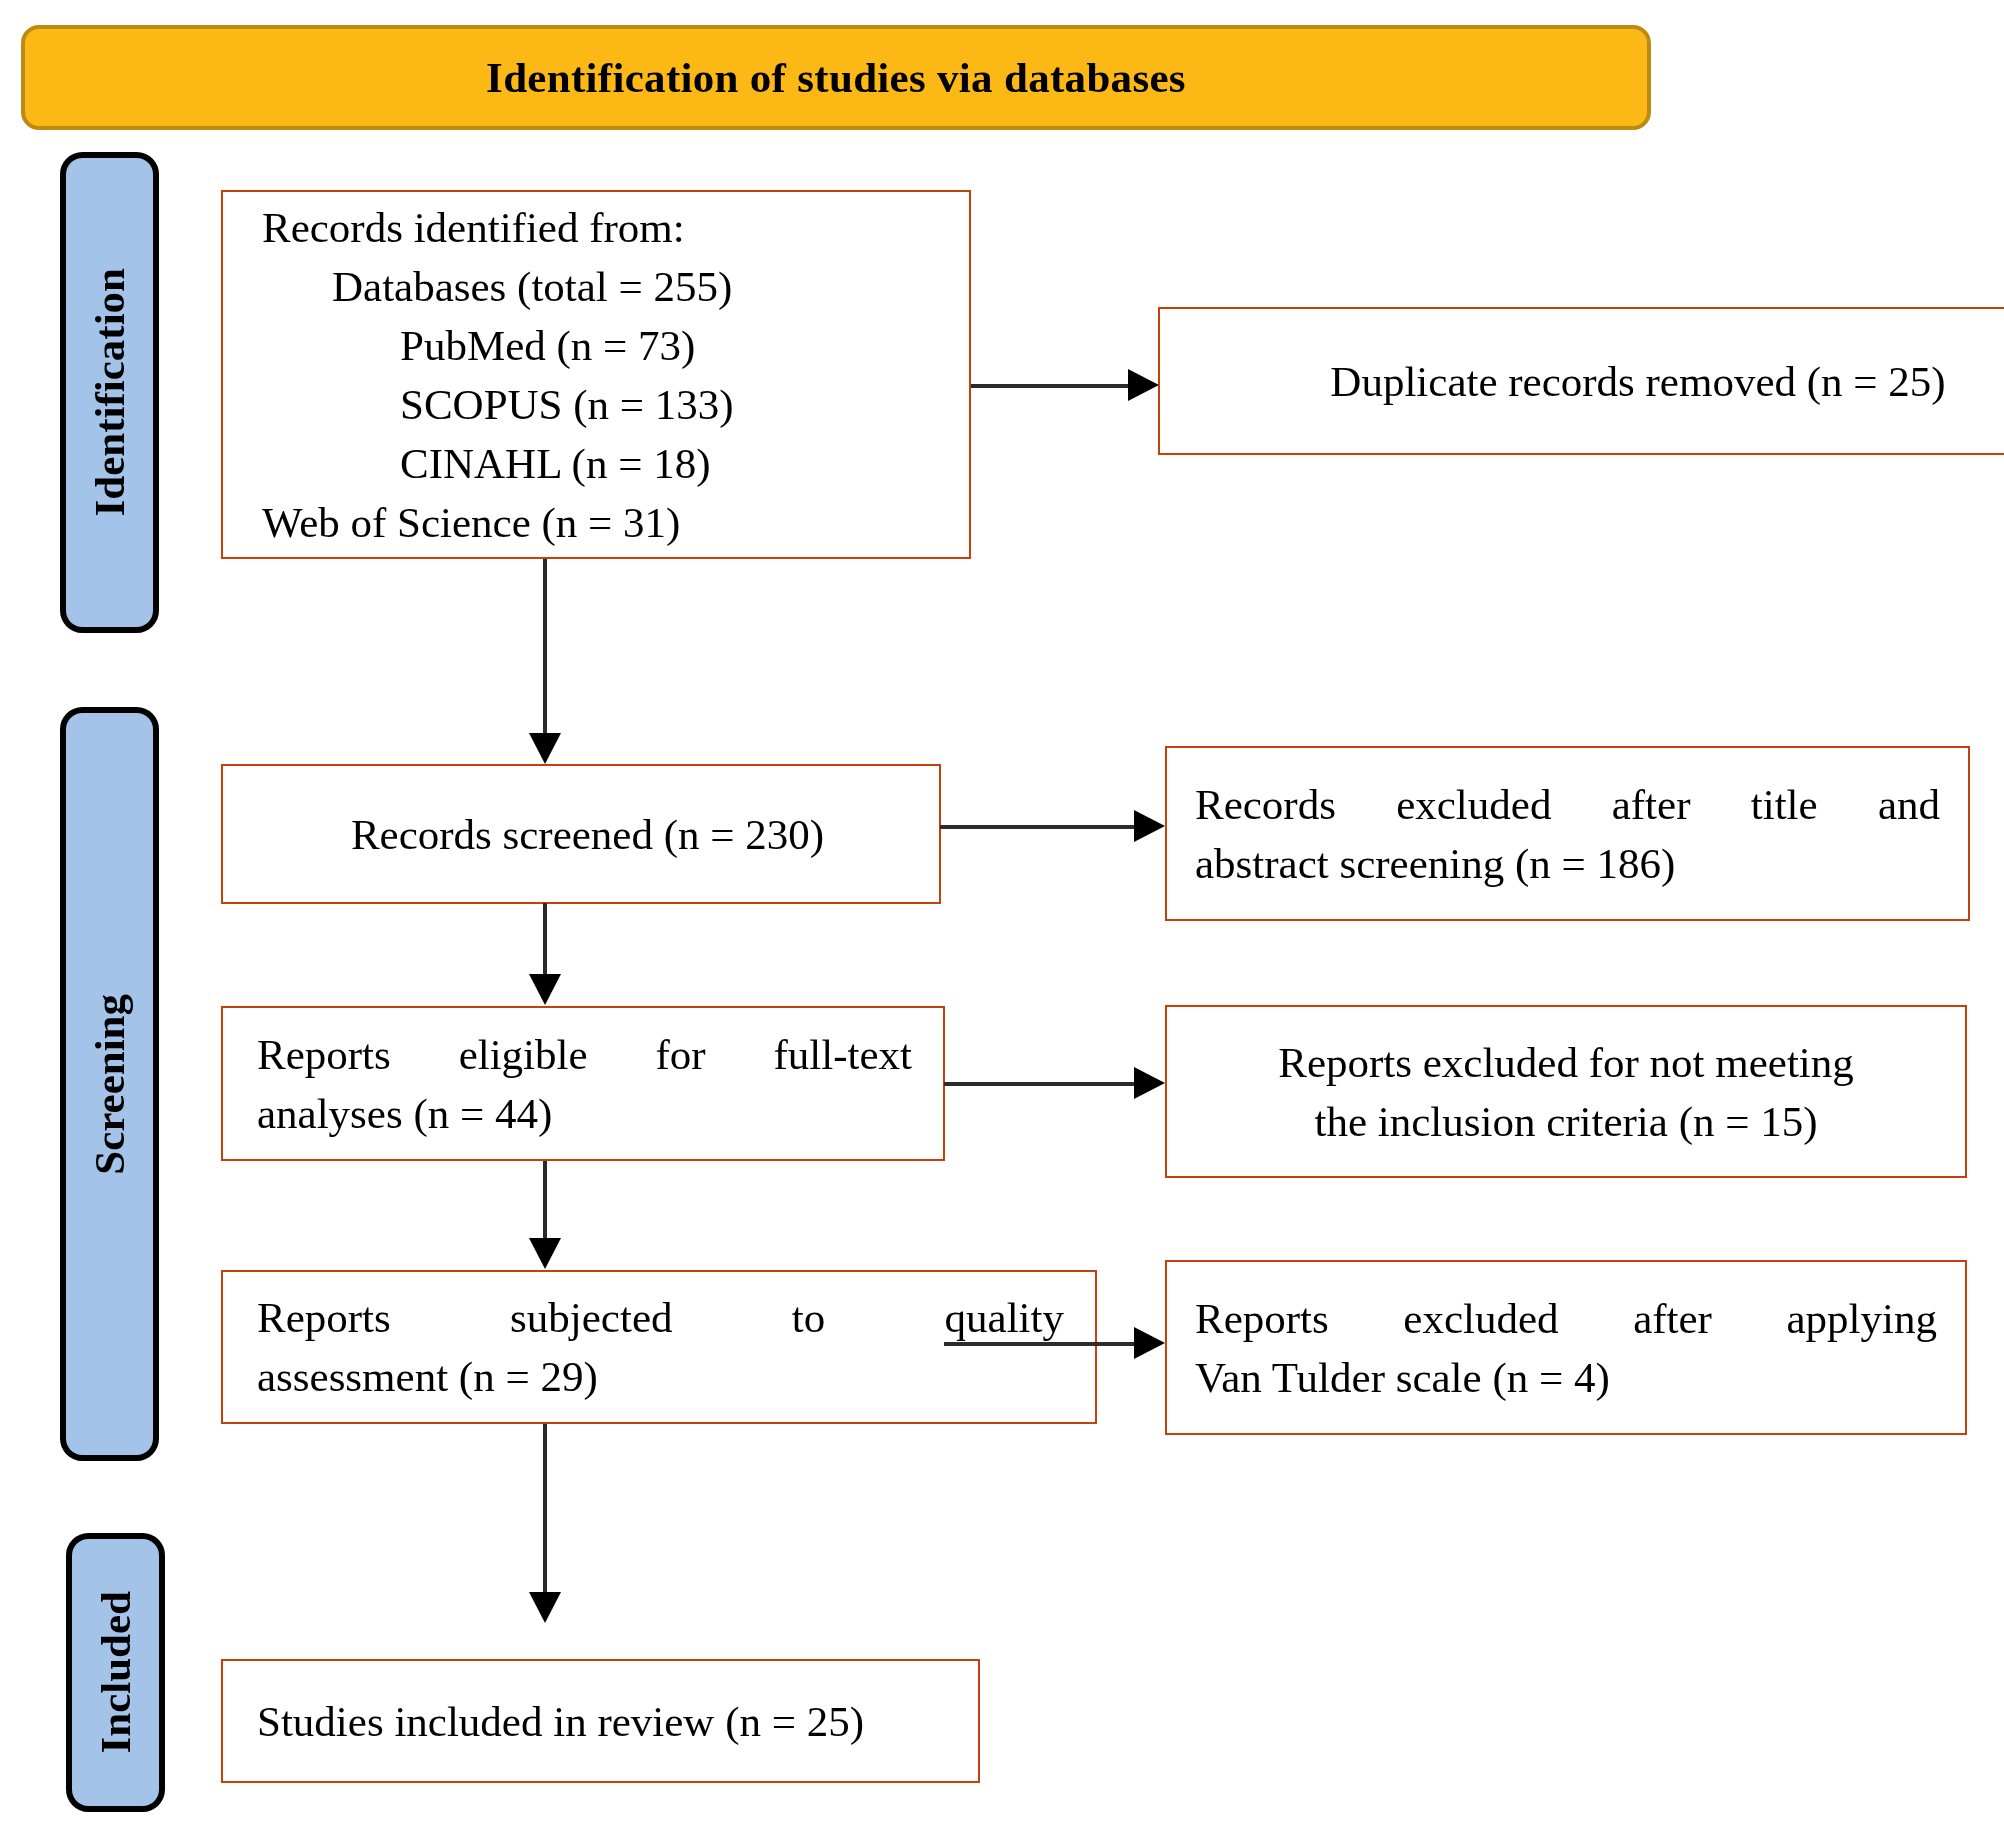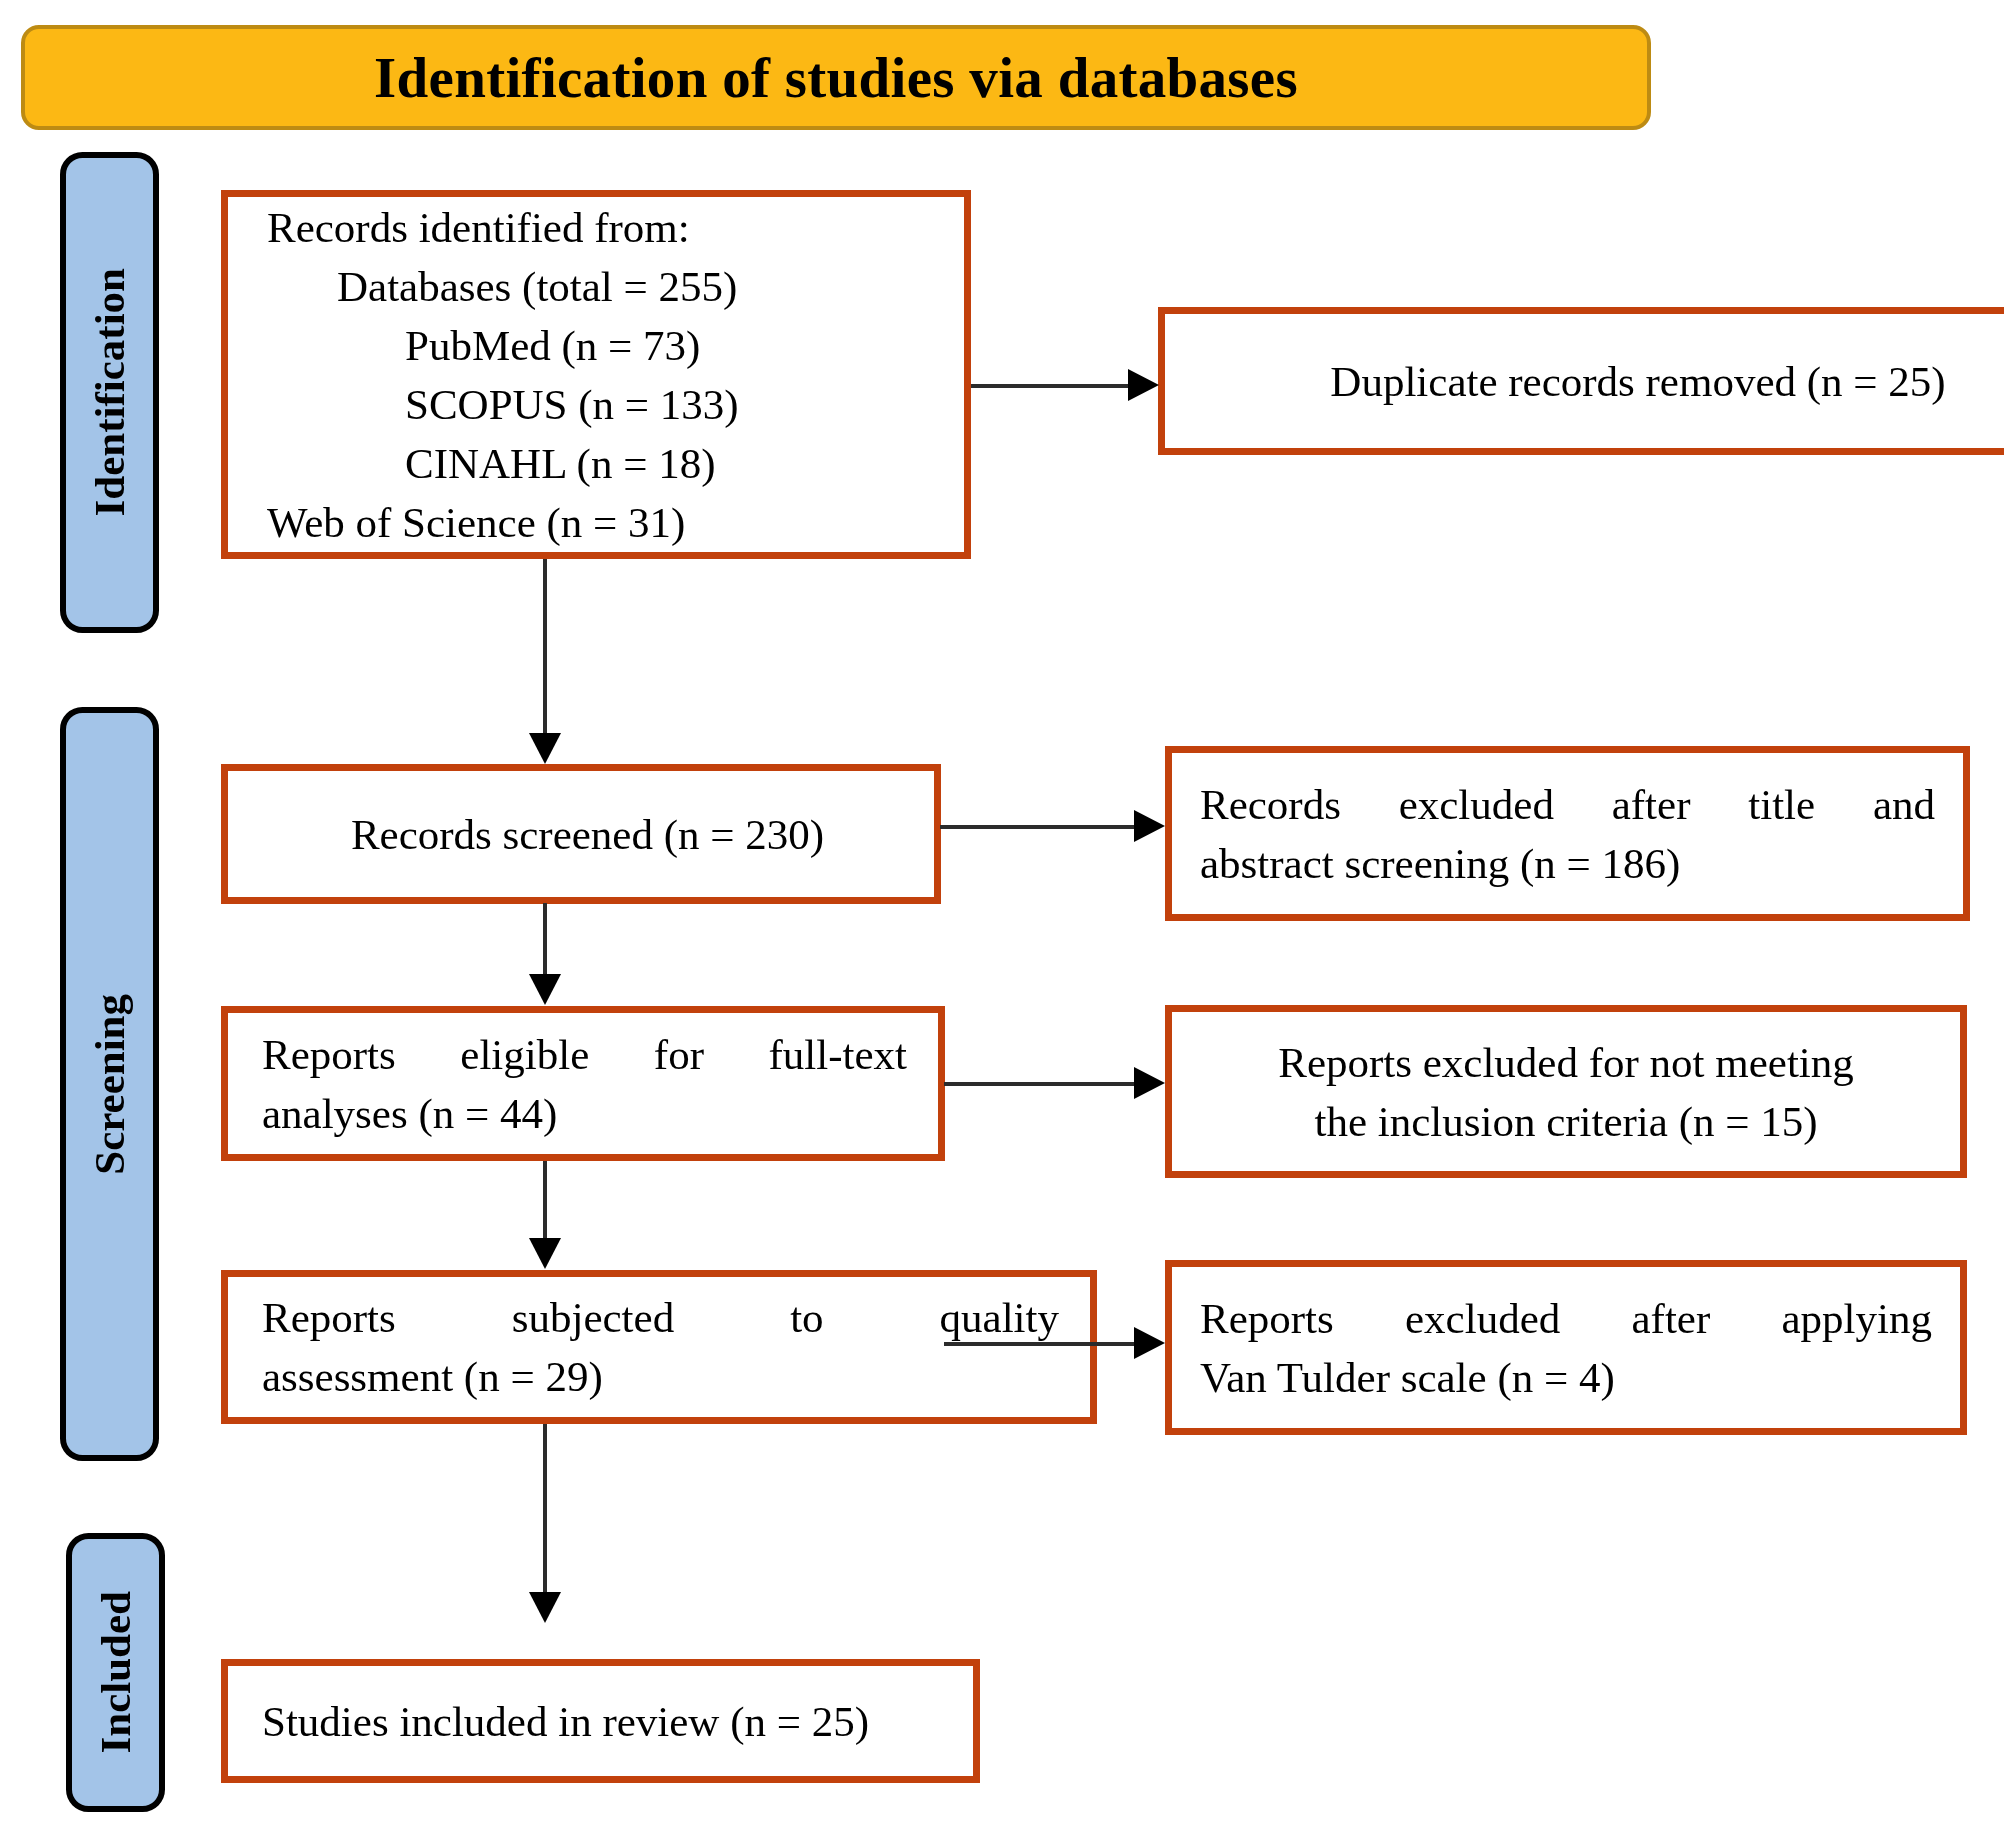--- a/index.html
+++ b/index.html
@@ -12,39 +12,39 @@
     overflow:hidden;
   }
   
   .banner{
     position:absolute;left:21px;top:24.5px;width:1630px;height:105px;
     background:#FCB814;border:4.9px solid #BD8B13;border-radius:18px;
     box-sizing:border-box;
     display:flex;align-items:center;justify-content:center;
   }
   .banner-title{
-    font-size:57px;font-weight:bold;letter-spacing:0.3px;
+    font-size:43px;font-weight:bold;letter-spacing:0.3px;
   }
   
   .stage{
     position:absolute;
     background:#A3C4E8;border:6.3px solid #000000;border-radius:22.4px;
     box-sizing:border-box;
     display:flex;align-items:center;justify-content:center;
   }
   .stage-identification{left:60px;top:152px;width:99px;height:481px;}
   .stage-screening{left:60px;top:707px;width:99px;height:754px;}
   .stage-included{left:66px;top:1533px;width:99px;height:279px;}
   .stage-text{
     writing-mode:vertical-rl;transform:rotate(180deg);
     font-size:43px;font-weight:bold;white-space:nowrap;
   }
   
   .node{
-    position:absolute;background:#ffffff;border:7px solid #c2410c;
+    position:absolute;background:#ffffff;border:2px solid #c2410c;
     box-sizing:border-box;
     display:flex;flex-direction:column;justify-content:center;
     font-size:43px;line-height:59px;
   }
   .node-records-identified{left:221px;top:190px;width:750px;height:369px;padding:4.2px 21px 4.2px 39px;}
   .node-records-screened{left:221px;top:764px;width:720px;height:140px;padding:0 21px 0 34px;align-items:center;}
   .node-reports-eligible{left:221px;top:1006px;width:724px;height:155px;padding:0 31px 0 34px;}
   .node-reports-quality{left:221px;top:1270px;width:876px;height:154px;padding:0 31px 0 34px;}
   .node-studies-included{left:221px;top:1624px;width:759px;height:124px;padding:0 21px 0 34px;margin-top:35px;}
   .node-duplicates-removed{left:1158px;top:307px;width:960px;height:148px;padding:0 14px;text-align:center;}

